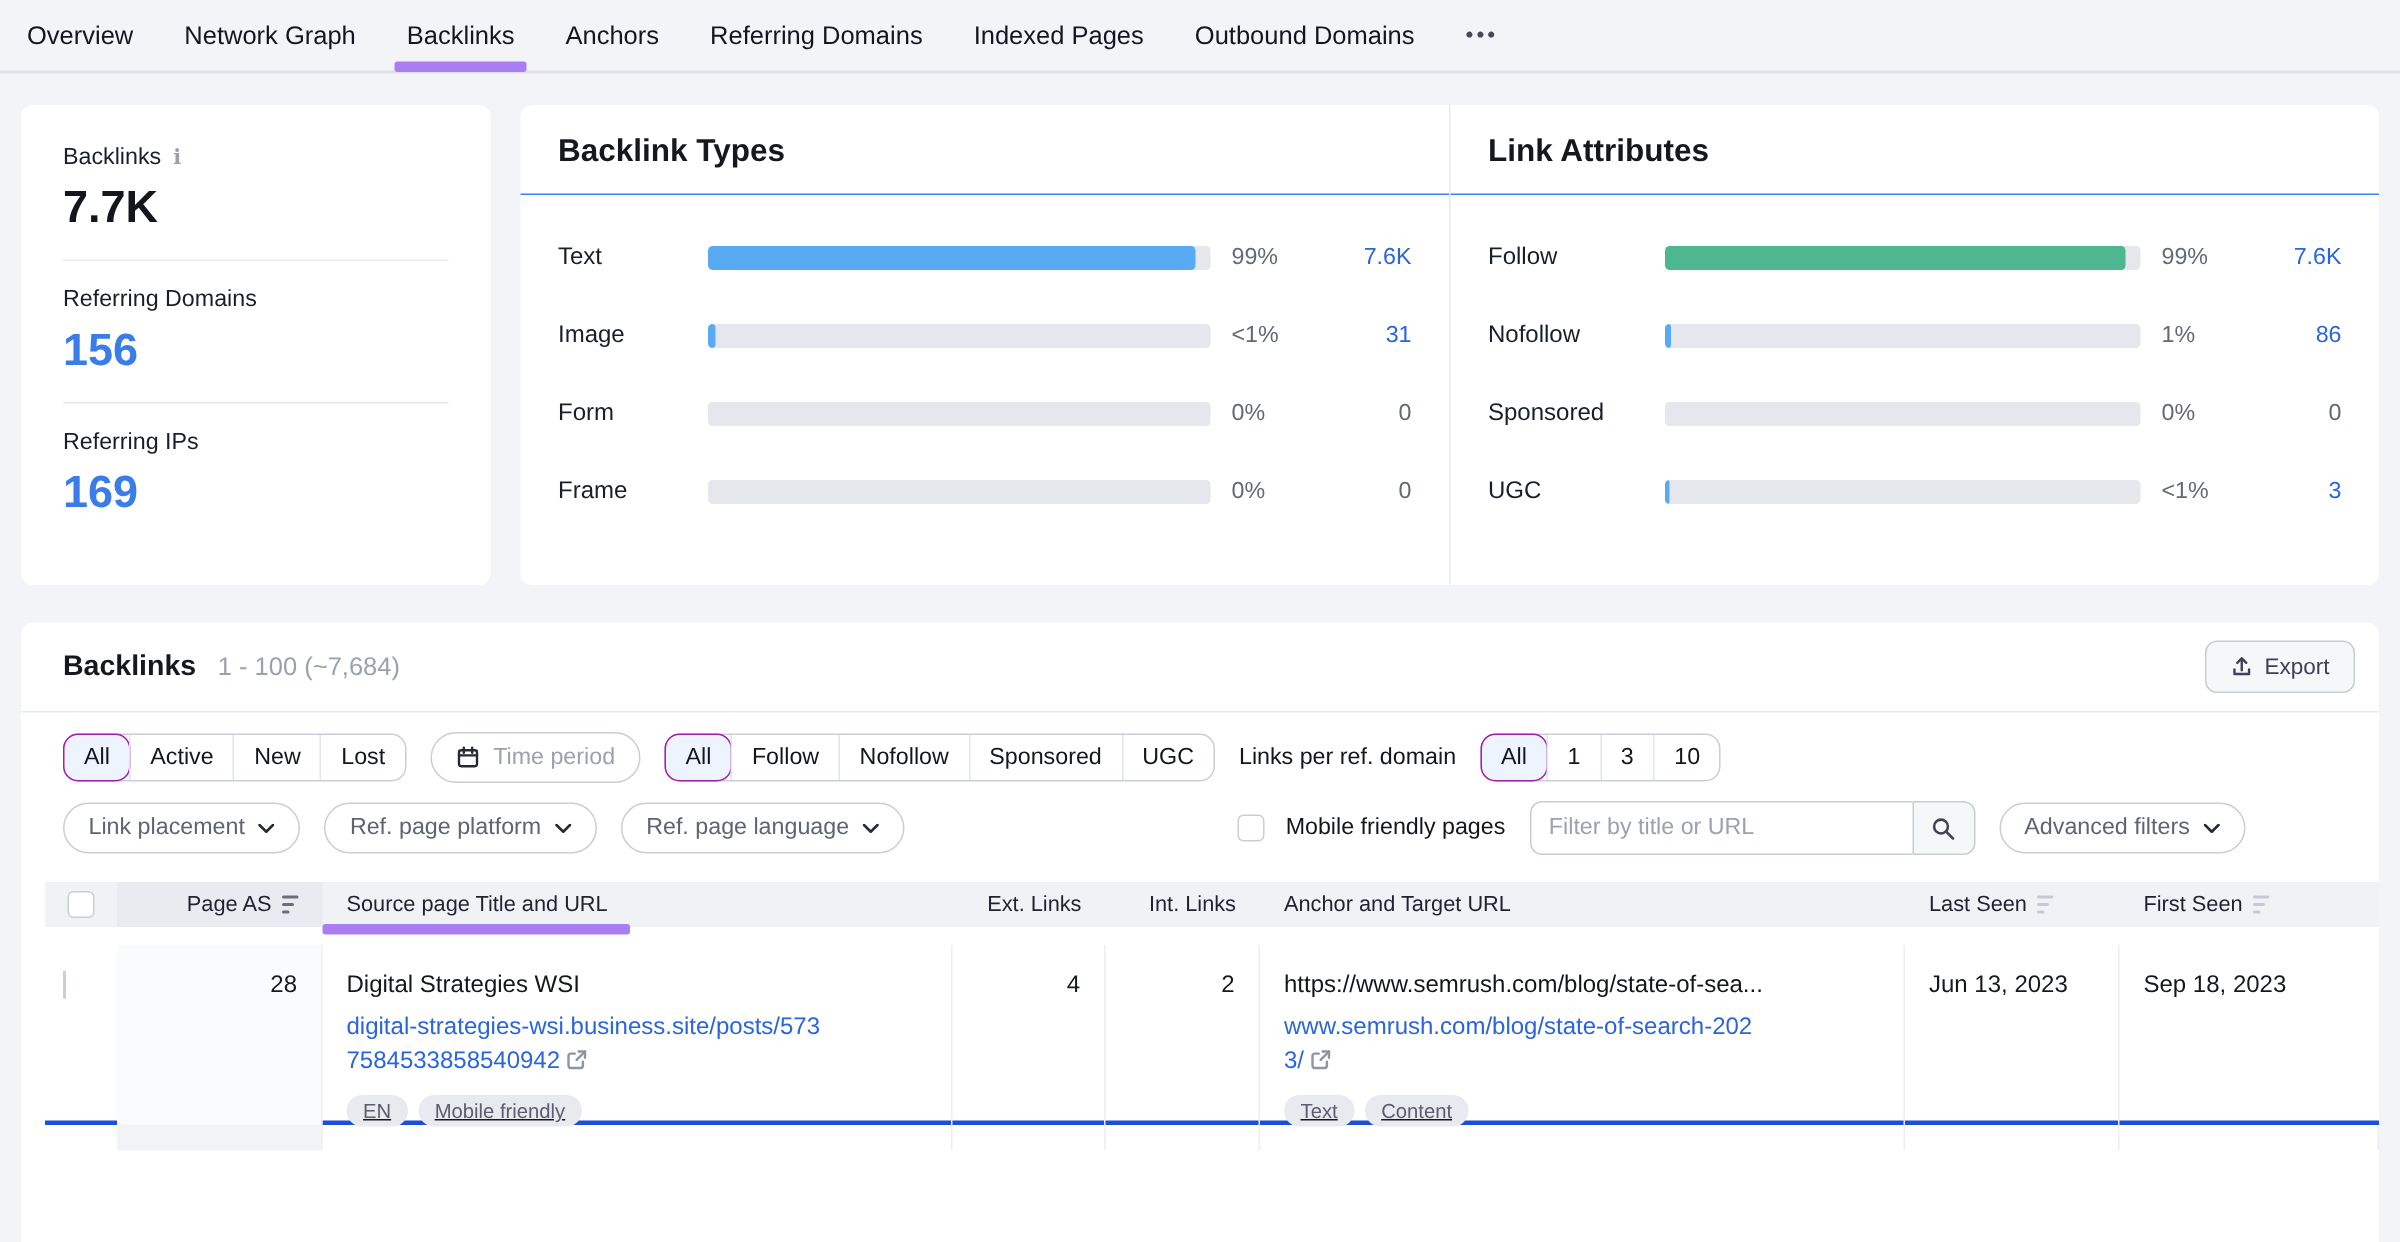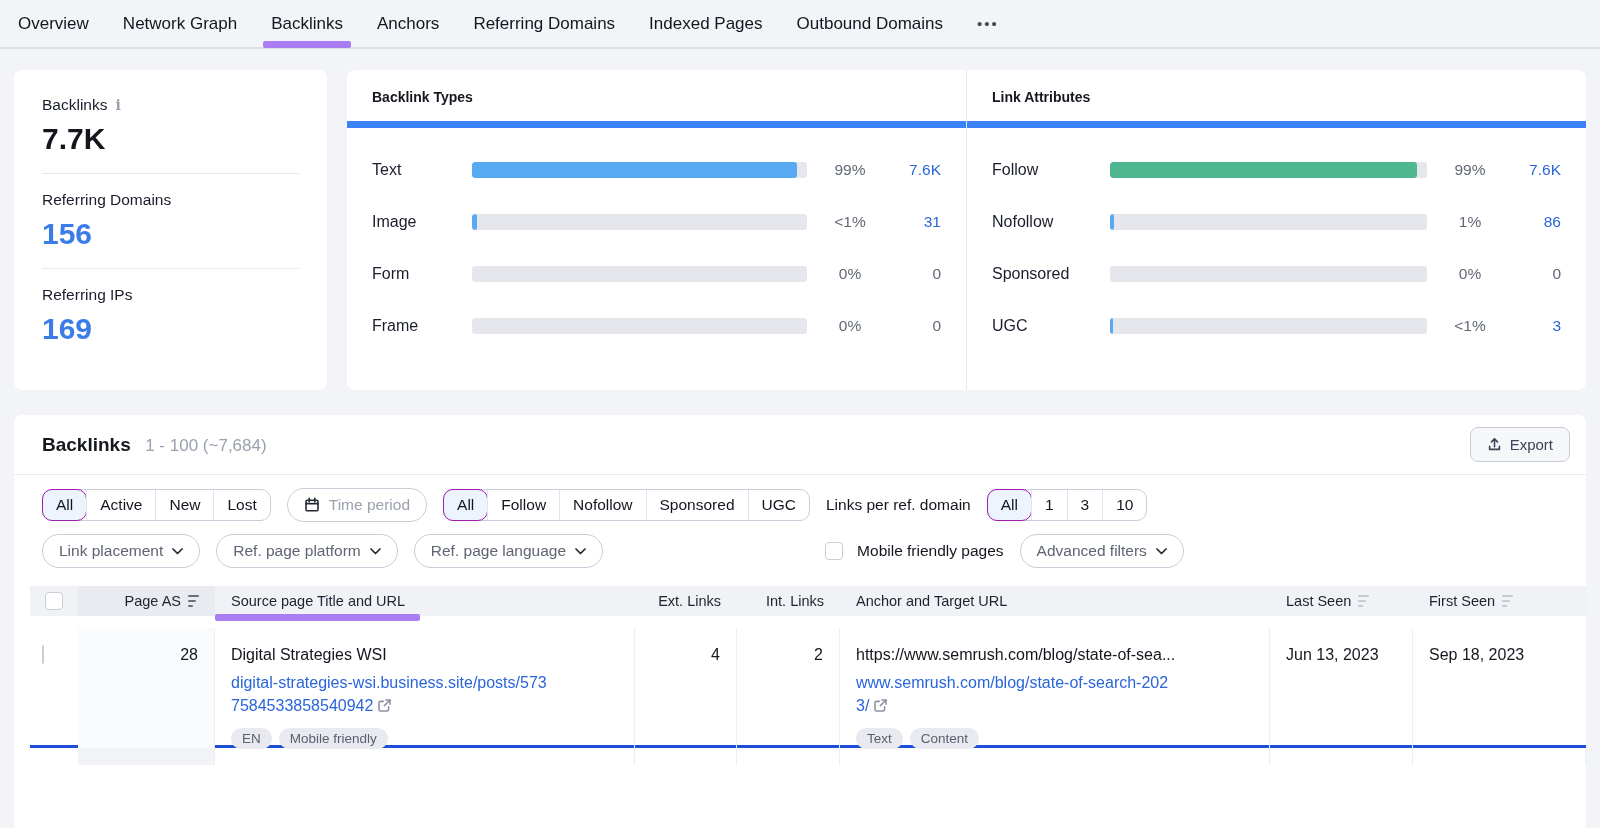--- a/index.html
+++ b/index.html
@@ -20,29 +20,29 @@
   .summary-card { width:313px; height:320px; padding:26px 28px; }
   .summary-label { font-size:15.5px; color:#1a1d2b; display:flex; align-items:center; gap:8px; }
   .info-i { color:#9aa0ac; font-family:"DejaVu Serif", serif; font-size:14px; font-weight:700; }
   .summary-value { font-size:30px; font-weight:700; margin-top:8px; color:#14161d; }
   .summary-value.blue { color:#3b7de8; }
   .summary-card hr { border:none; border-top:1px solid #e8e9ef; margin:17px 0; }
 
   .stats-card { flex:1; height:320px; display:flex; }
   .stats-half { flex:1; }
   .stats-half + .stats-half { border-left:1px solid #e8e9ef; }
-  .stats-title { font-size:14px; font-weight:700; padding:19px 25px 16px 25px;
-                 border-bottom:7px solid #3b82f6; }
+  .stats-title { font-size:21px; font-weight:700; padding:19px 25px 16px 25px;
+                 border-bottom:1px solid #3b82f6; }
   .stats-rows { padding:16px 25px 0 25px; }
   .bar-row { display:flex; align-items:center; height:52px; }
   .bar-label { width:100px; font-size:16px; color:#1a1d2b; flex:0 0 auto; }
   .stats-half.attrs .bar-label { width:118px; }
   .bar-track { flex:1; height:16px; background:#e5e7ed; border-radius:3px; position:relative; overflow:hidden; }
   .bar-fill { position:absolute; left:0; top:0; bottom:0; border-radius:3px; }
-  .bar-pct { width:58px; text-align:center; font-size:15.5px; color:#636876; margin-left:14px; flex:0 0 auto; }
+  .bar-pct { width:58px; text-align:left; font-size:15.5px; color:#636876; margin-left:14px; flex:0 0 auto; }
   .bar-val { width:56px; text-align:right; font-size:15.5px; margin-left:6px; flex:0 0 auto; }
   .bar-val.blue { color:#2a65da; }
   .bar-val.gray { color:#636876; }
 
   
   .table-card { margin:25px 14px 0 14px; background:#fff; border-radius:8px 8px 0 0; height:413px; overflow:hidden; }
   .table-header { display:flex; align-items:center; justify-content:space-between;
                   padding:12px 16px 12px 28px; border-bottom:1px solid #e8eaef; }
   .table-title { font-size:19px; font-weight:700; }
   .table-range { font-size:17px; color:#9aa1ae; font-weight:400; margin-left:10px; }
@@ -85,21 +85,21 @@
   .source-underline { position:absolute; left:0; bottom:-5px; width:205px; height:7px;
                       background:#a87ef2; border-radius:2px; z-index:3; }
   .tbody-row { margin-left:16px; border-bottom:3px solid #1d4ed8; height:120px;margin-top:12px; }
   .tbody-row .cell { padding:18px 16px 0 16px; font-size:16px; border-right:1px solid #eceef3; }
   .tbody-row .cell:last-child { border-right:none; }
   .tbody-row .cell.right { text-align:right; }
   .tbody-row .page-as-cell { background:#fafbfd; text-align:right; }
   .row-title { color:#14161d; margin-bottom:7px; }
   .row-link { color:#2a65da; line-height:1.45; cursor:pointer; }
   .ext-ico { display:inline-block; vertical-align:-2px; margin-left:4px; }
-  .tags { display:flex; gap:7px; margin-top:11px; }
+  .tags { display:flex; gap:7px; margin-top:11px;text-decoration:underline; }
   .tag { background:#e9eaef; border-radius:12px; padding:3px 11px; font-size:13.5px; color:#595f6e; }
   .stub-row { margin-left:16px; height:17px; }
   .stub-row .cell { border-right:1px solid #eceef3; }
   .stub-row .page-as-cell { background:#f2f3f7; }
 
   svg.ic { display:block; }
 </style>
 </head>
 <body>
 
@@ -273,20 +273,29 @@
       <button class="pill-btn">
         <span class="drop-label">Ref. page language</span>
         <svg class="ic" width="11" height="7" viewBox="0 0 11 7" fill="none" stroke="#262a36" stroke-width="1.7" stroke-linecap="round" stroke-linejoin="round">
             <path d="M1 1l4.5 4.5L10 1"></path>
           </svg>
       </button>
       <span style="width:190px"></span>
       <span class="cb-wrap">
         <span class="checkbox"></span>
         <span class="cb-label">Mobile friendly pages</span>
+      </span>
+      <span class="search">
+        <input type="text" placeholder="Filter by title or URL" style="">
+        <span class="search-btn">
+          <svg class="ic" width="17" height="17" viewBox="0 0 17 17" fill="none" stroke="#3f4452" stroke-width="1.7" stroke-linecap="round">
+              <circle cx="7" cy="7" r="4.6"></circle>
+              <path d="M10.5 10.5 15 15"></path>
+            </svg>
+        </span>
       </span>
       <button class="pill-btn">
         <span class="drop-label">Advanced filters</span>
         <svg class="ic" width="11" height="7" viewBox="0 0 11 7" fill="none" stroke="#262a36" stroke-width="1.7" stroke-linecap="round" stroke-linejoin="round">
             <path d="M1 1l4.5 4.5L10 1"></path>
           </svg>
       </button>
     </div>
   </div>
 

